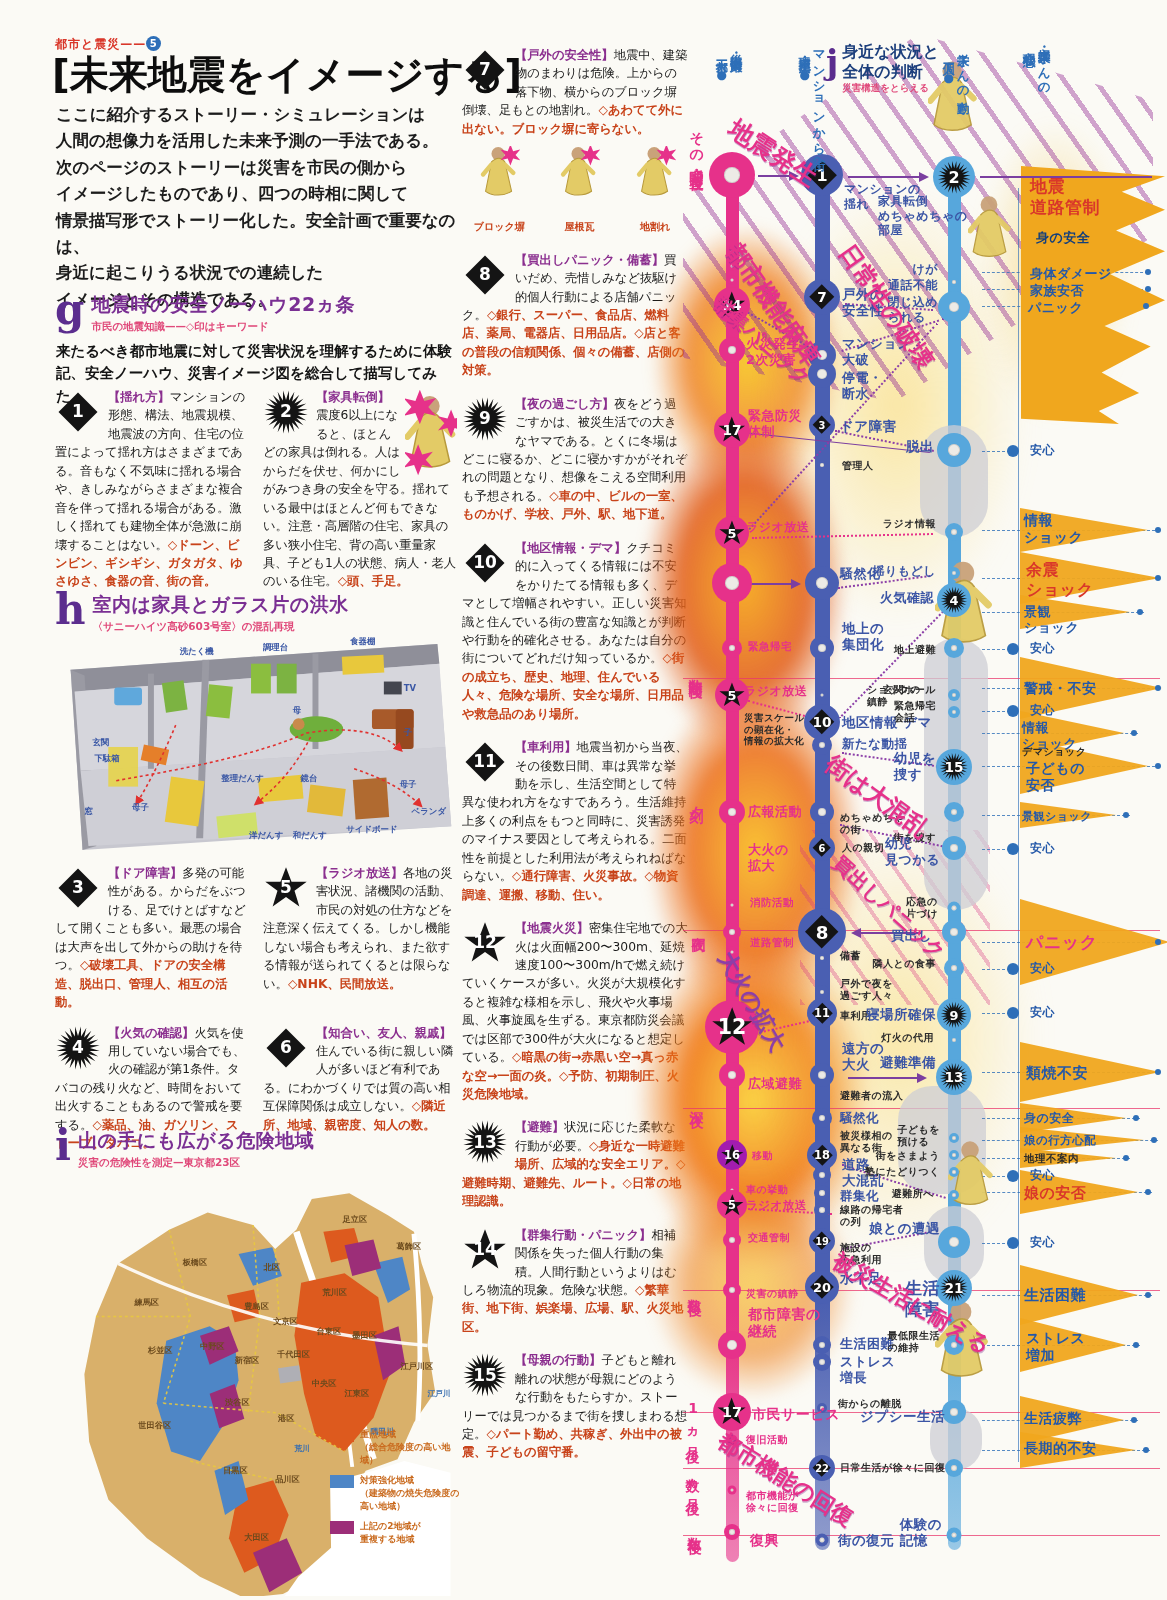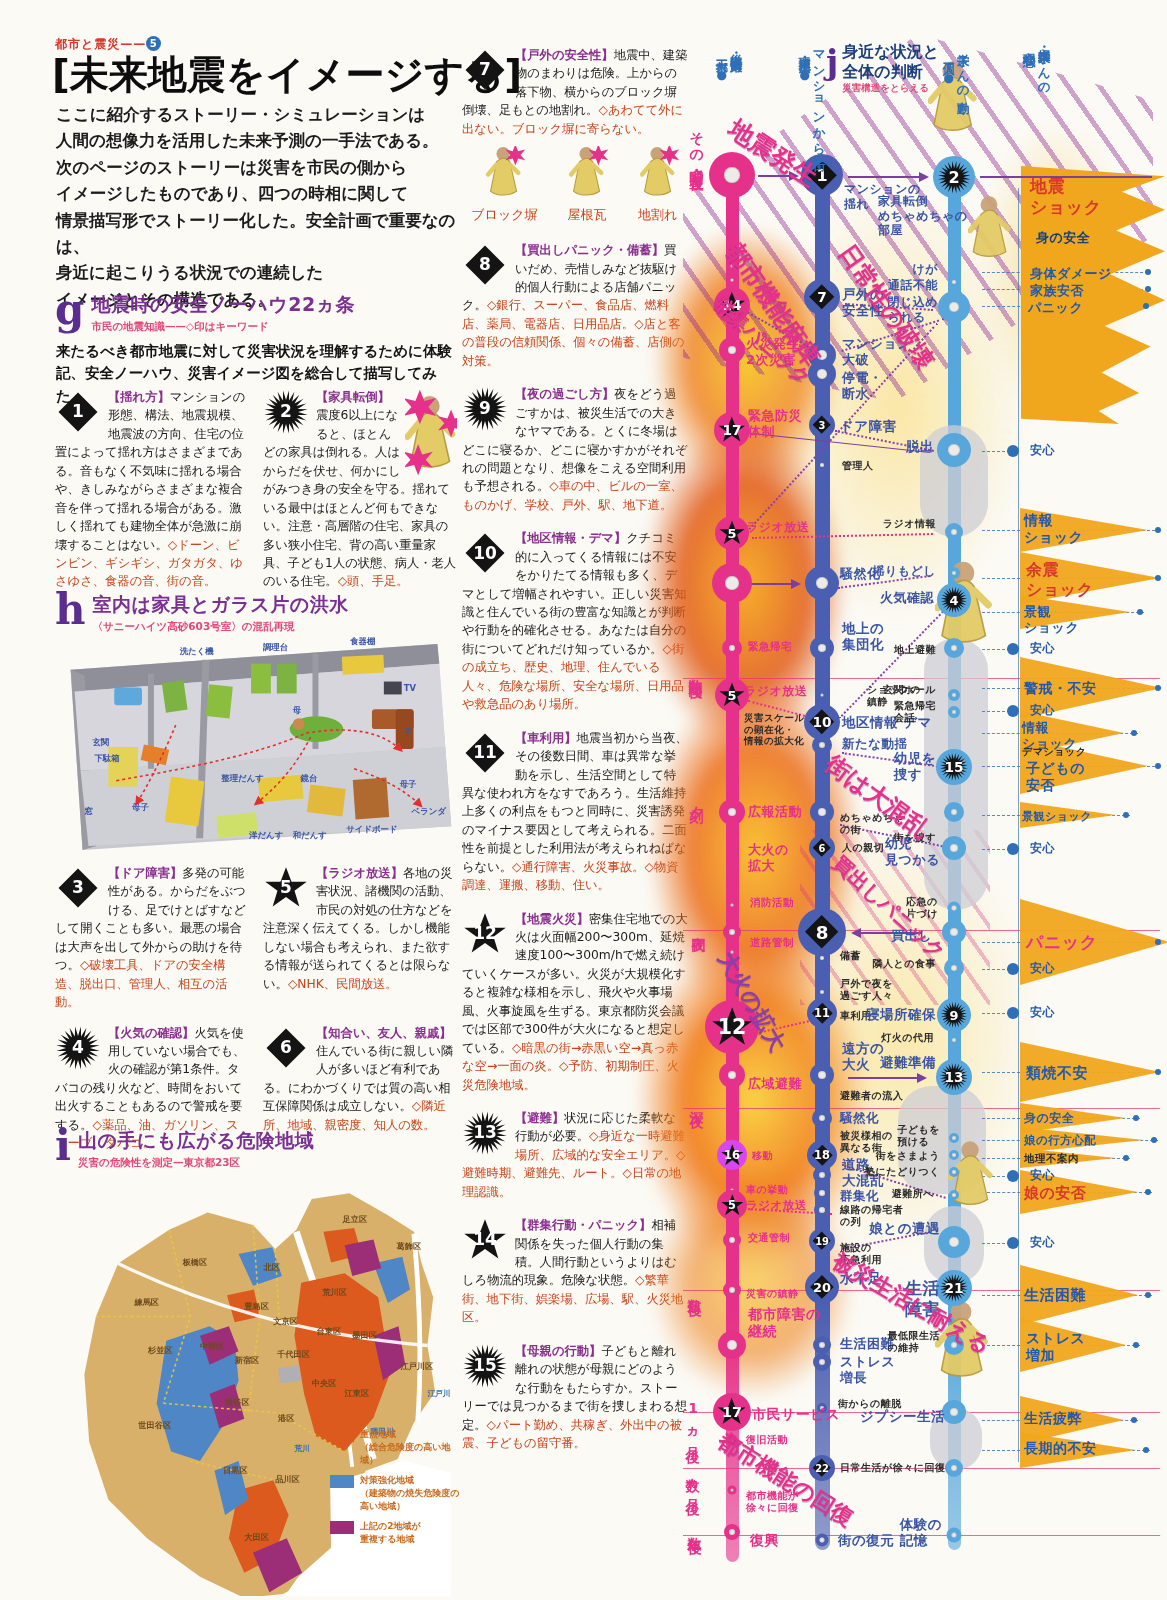--- a/index.html
+++ b/index.html
@@ -15,24 +15,24 @@
 .sechead .letter{font-family:"DejaVu Serif","Liberation Serif",serif;font-size:42px;line-height:.85;color:#5B2D8E;font-weight:700}
 .sechead .st{font-size:19px;font-weight:800;color:#7A2F93;letter-spacing:.5px}
 .sechead .ss{font-size:10.5px;color:#E0497A;font-weight:700;margin-top:2px}
 .lead{font-size:14.5px;font-weight:800;line-height:1.55;color:#141414;font-family:"DejaVu Serif","Liberation Serif",serif}
 .grid2{display:grid;grid-template-columns:1fr 1fr;column-gap:14px;row-gap:12px}
 .item{font-size:12.3px;line-height:1.5;font-weight:500;color:#1a1a1a;overflow:hidden}
 .item .ic{float:left;width:46px;height:46px;margin:1px 7px 2px 0;position:relative}
 .item .ic svg{position:absolute;inset:0}
 .item .ic .n{position:absolute;inset:0;display:flex;align-items:center;justify-content:center;color:#fff;font-weight:800;font-size:17px}
 .item .tt{color:#8B2F8F;font-weight:800}
-.item .kw{color:#C8431A;font-weight:400}
+.item .kw{color:#C8431A;font-weight:700}
 .figrow{display:flex;gap:10px;margin:8px 0 2px;justify-content:space-around}
 .figcell{text-align:center}
-.figcap{font-size:13px;color:#C8431A;font-weight:400;margin-top:1px}
+.figcap{font-size:10px;color:#C8431A;font-weight:700;margin-top:15px}
 .midcol .item{margin-bottom:15px}
 
 #diagram{position:absolute;inset:0;pointer-events:none}
 .track{position:absolute;border-radius:8px;z-index:2}
 .guide{position:absolute;width:1px;background:rgba(46,111,184,.65);z-index:1}
 .tl{position:absolute;left:683px;width:477px;height:0;border-top:1.6px solid rgba(233,55,108,.75);z-index:1}
 .lab{position:absolute;white-space:pre-line;z-index:6;line-height:1.22;letter-spacing:.5px}
 .tp{color:#E6318A;font-weight:800}
 .tb{color:#3B55A5;font-weight:800}
 .sk{color:#2b2b2b;font-weight:600}
@@ -545,21 +545,21 @@
     </div>
     <div class="node" style="left: 732px; top: 1027px; width: 54px; height: 54px; background: rgb(230, 49, 138);">
       <svg viewBox="0 0 40 40">
         <path d="M20,2 L24.8,14.6 38,14.6 27.4,22.4 31.6,36 20,27.8 8.4,36 12.6,22.4 2,14.6 15.2,14.6 Z" fill="#141414"></path>
       </svg>
       <span class="num" style="font-size:20.52px">12</span>
     </div>
     <div class="node" style="left: 732px; top: 1075px; width: 26px; height: 26px; background: rgb(230, 49, 138);">
       <div class="wdot"></div>
     </div>
-    <div class="node" style="left: 732px; top: 1155px; width: 30px; height: 30px; background: #d946ef;">
+    <div class="node" style="left: 732px; top: 1155px; width: 30px; height: 30px; background: #a21caf;">
       <svg viewBox="0 0 40 40">
         <path d="M20,2 L24.8,14.6 38,14.6 27.4,22.4 31.6,36 20,27.8 8.4,36 12.6,22.4 2,14.6 15.2,14.6 Z" fill="#141414"></path>
       </svg>
       <span class="num" style="font-size:11.4px">16</span>
     </div>
     <div class="node" style="left: 732px; top: 1190px; width: 11px; height: 11px; background: rgb(230, 49, 138);">
       <div class="wdot"></div>
     </div>
     <div class="node" style="left: 732px; top: 1205px; width: 30px; height: 30px; background: rgb(230, 49, 138);">
       <svg viewBox="0 0 40 40">
@@ -928,21 +928,21 @@
     <div class="lab sk" style="left: 940px; top: 1166px; font-size: 10px; transform: translateX(-100%);">塾にたどりつく</div>
     <div class="lab sk" style="left: 934px; top: 1188px; font-size: 10px; transform: translateX(-100%);">避難所へ</div>
     <div class="lab tb" style="left: 940px; top: 1220px; font-size: 13.5px; transform: translateX(-100%);">娘との遭遇</div>
     <div class="lab tb" style="left: 940px; top: 1278px; font-size: 17px; transform: translateX(-100%);">生活
 障害</div>
     <div class="lab sk" style="left: 940px; top: 1330px; font-size: 10px; transform: translateX(-100%);">最低限生活
 の維持</div>
     <div class="lab tb" style="left: 942px; top: 1516px; font-size: 13.5px; transform: translateX(-100%);">体験の
 記憶</div>
     <div class="lab rr" style="left: 1030px; top: 176px; font-size: 17px;">地震
-ショック</div>
+道路管制</div>
     <div class="lab rbd" style="left: 1036px; top: 230px; font-size: 13px;">身の安全</div>
     <div class="lab rb" style="left: 1030px; top: 266px; font-size: 13px;">身体ダメージ</div>
     <div class="lab rb" style="left: 1030px; top: 283px; font-size: 13px;">家族安否</div>
     <div class="lab rb" style="left: 1028px; top: 300px; font-size: 13px;">パニック</div>
     <div class="lab rb" style="left: 1030px; top: 443px; font-size: 12px;">安心</div>
     <div class="lab rb" style="left: 1024px; top: 512px; font-size: 14px;">情報
 ショック</div>
     <div class="lab rr" style="left: 1026px; top: 560px; font-size: 16px;">余震
 ショック</div>
     <div class="lab rb" style="left: 1024px; top: 604px; font-size: 13px;">景観

